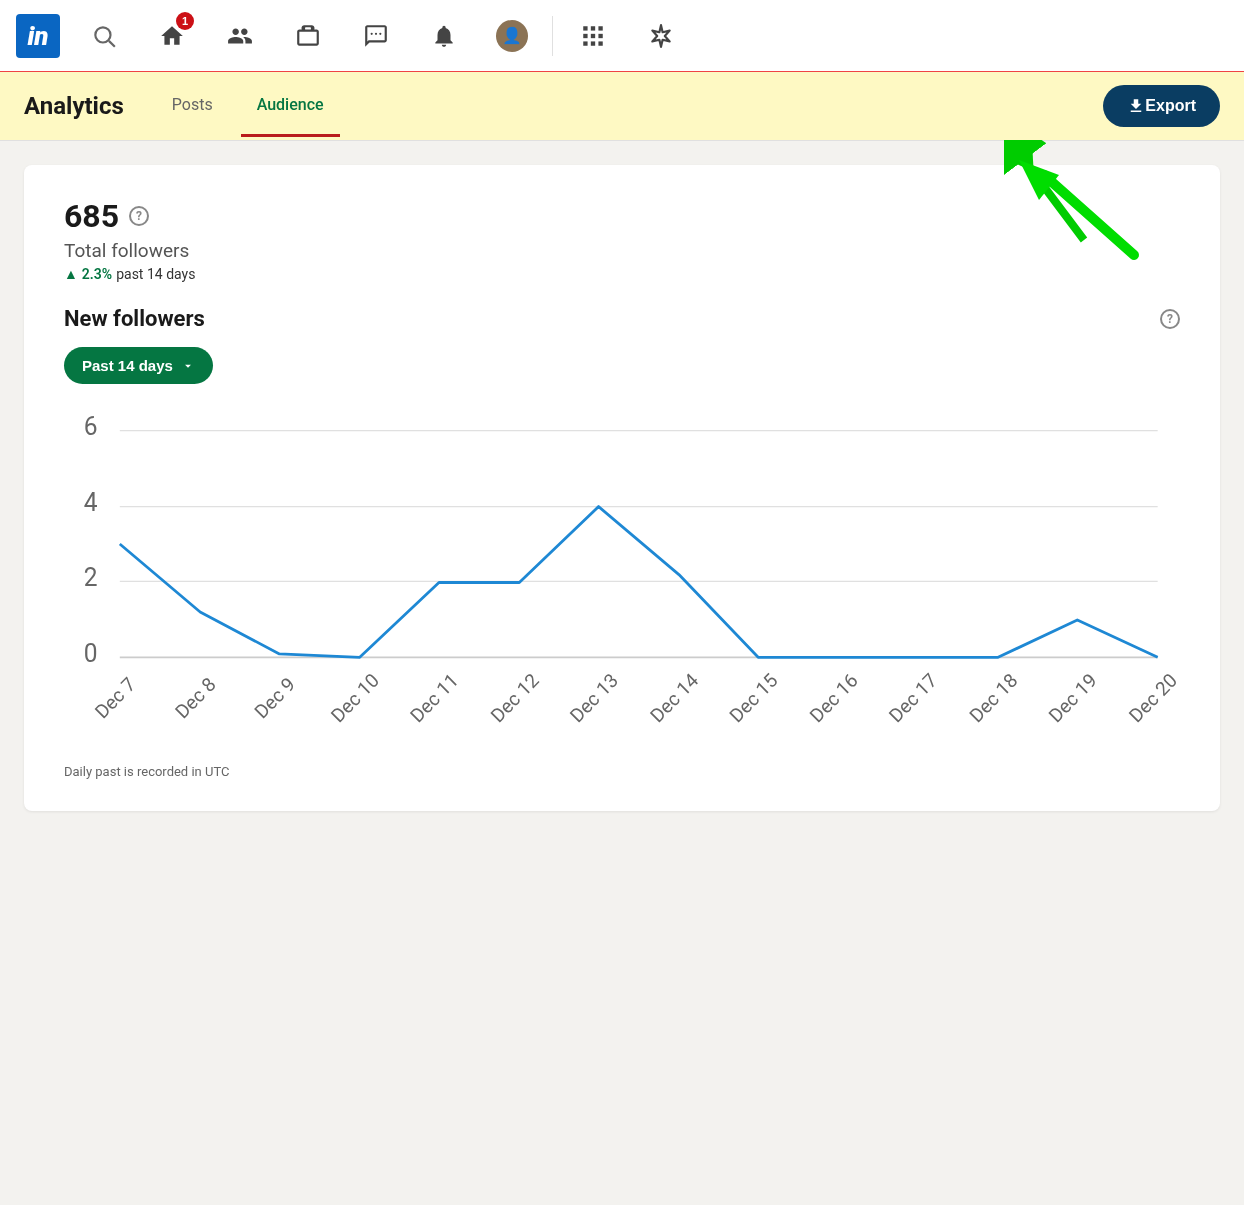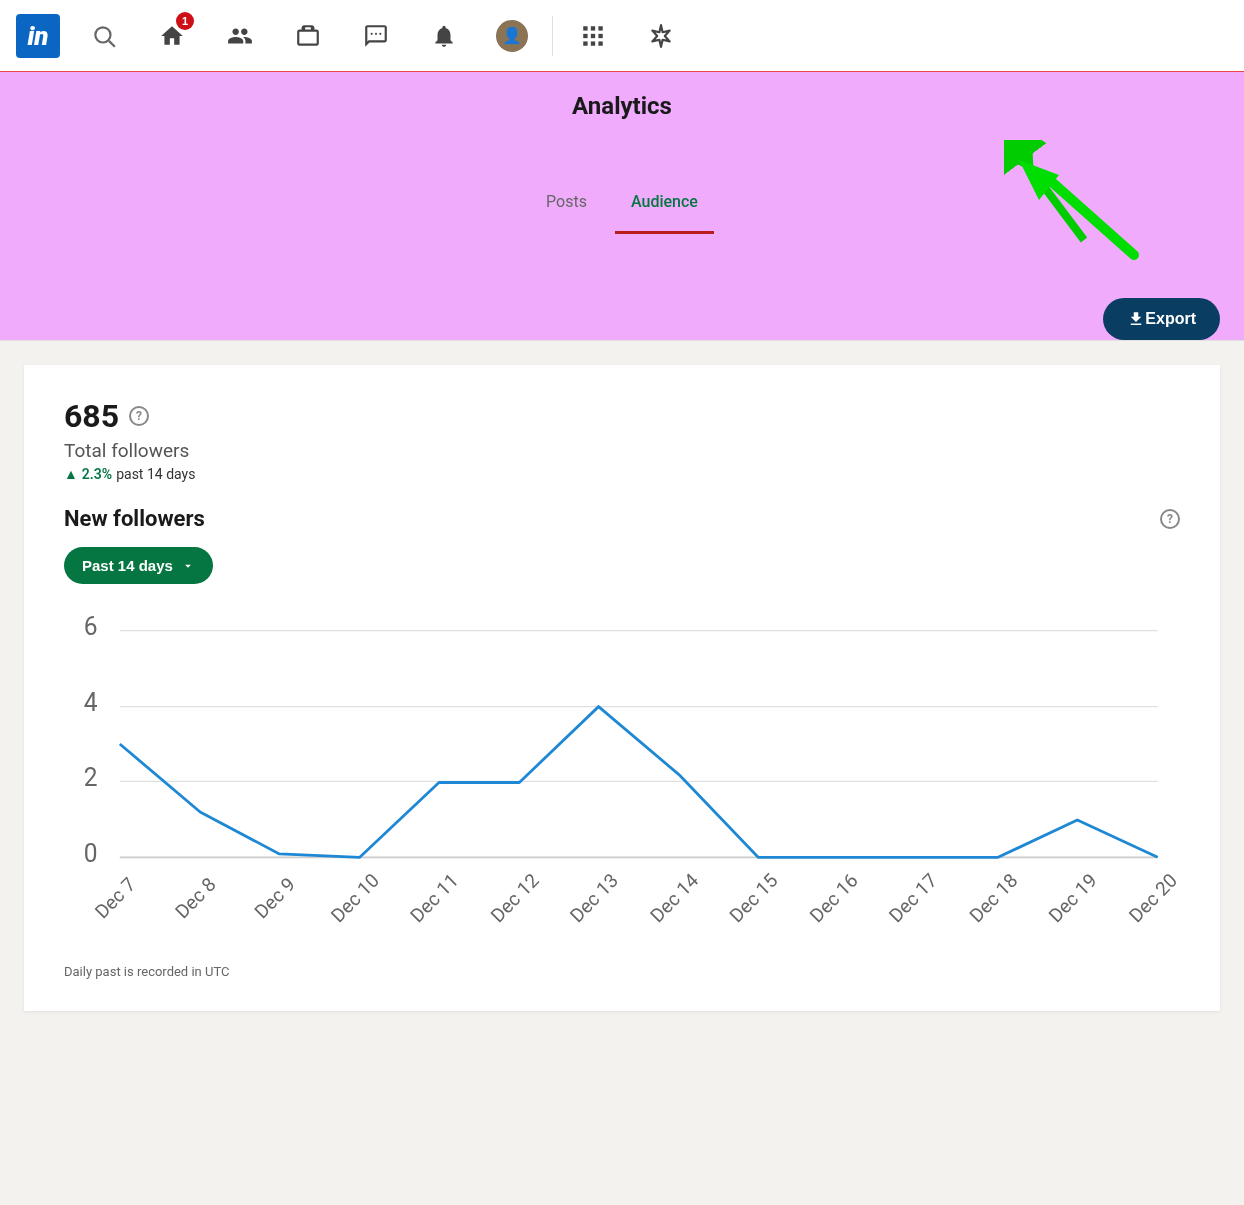--- a/index.html
+++ b/index.html
@@ -82,27 +82,26 @@
     .nav-divider {
       width: 1px;
       height: 40px;
       background: #e0e0e0;
       margin: 0 4px;
     }
     .nav-spacer { flex: 1; }
 
     
     .page-header {
-      background: #f0abfc;
+      background: #fef9c3;
       border-bottom: 1px solid #e0e0e0;
       padding: 0 24px;
       display: flex;
       align-items: center;
       gap: 32px;
-      flex-direction: column;
     }
     .page-title {
       font-size: 24px;
       font-weight: 700;
       color: #1a1a1a;
       padding: 20px 0;
     }
     .tab-nav {
       display: flex;
       gap: 12px;
@@ -139,21 +138,21 @@
       white-space: nowrap;
     }
 
     
     .main-content {
       padding: 24px;
       background: #f3f2ef;
     }
     .analytics-card {
       background: #fff;
-      border-radius: 0;
+      border-radius: 8px;
       padding: 32px 40px 32px 40px;
       box-shadow: 0 1px 3px rgba(0,0,0,0.08);
     }
 
     
     .followers-count-row {
       display: flex;
       align-items: center;
       gap: 10px;
       margin-bottom: 4px;

